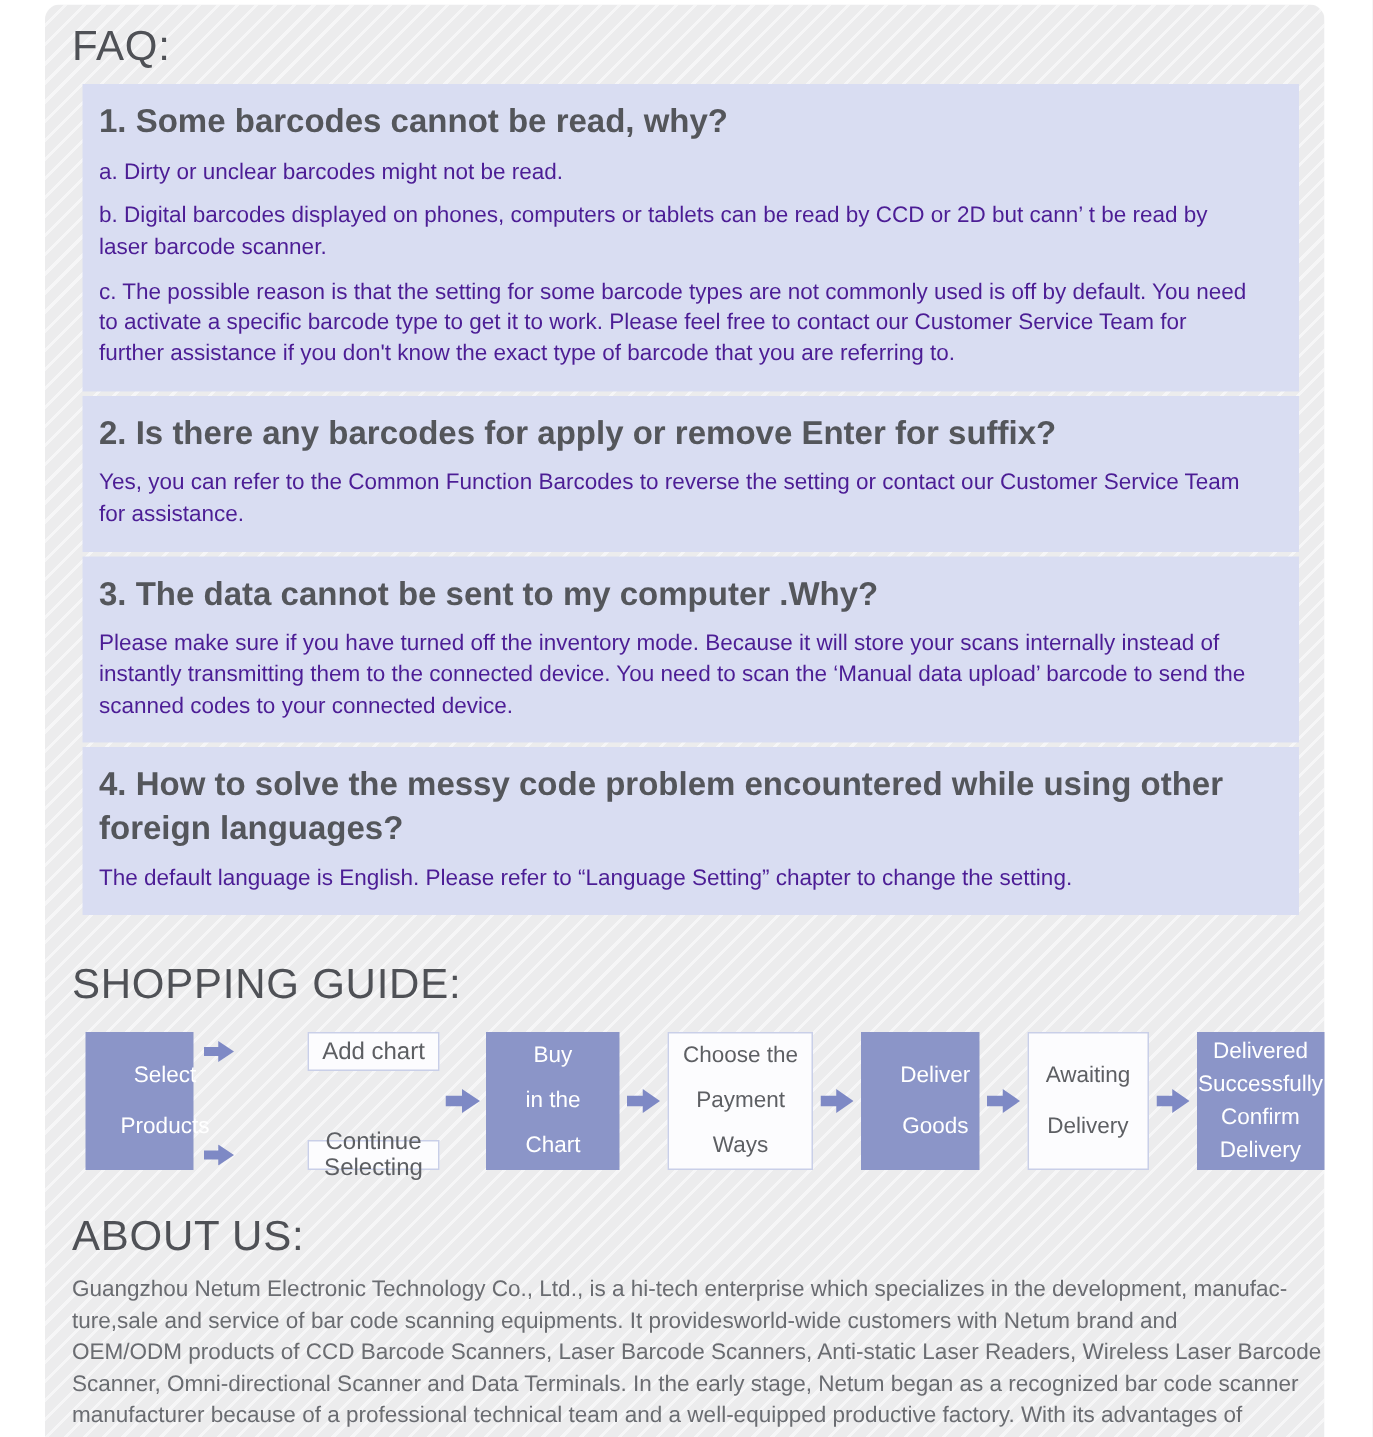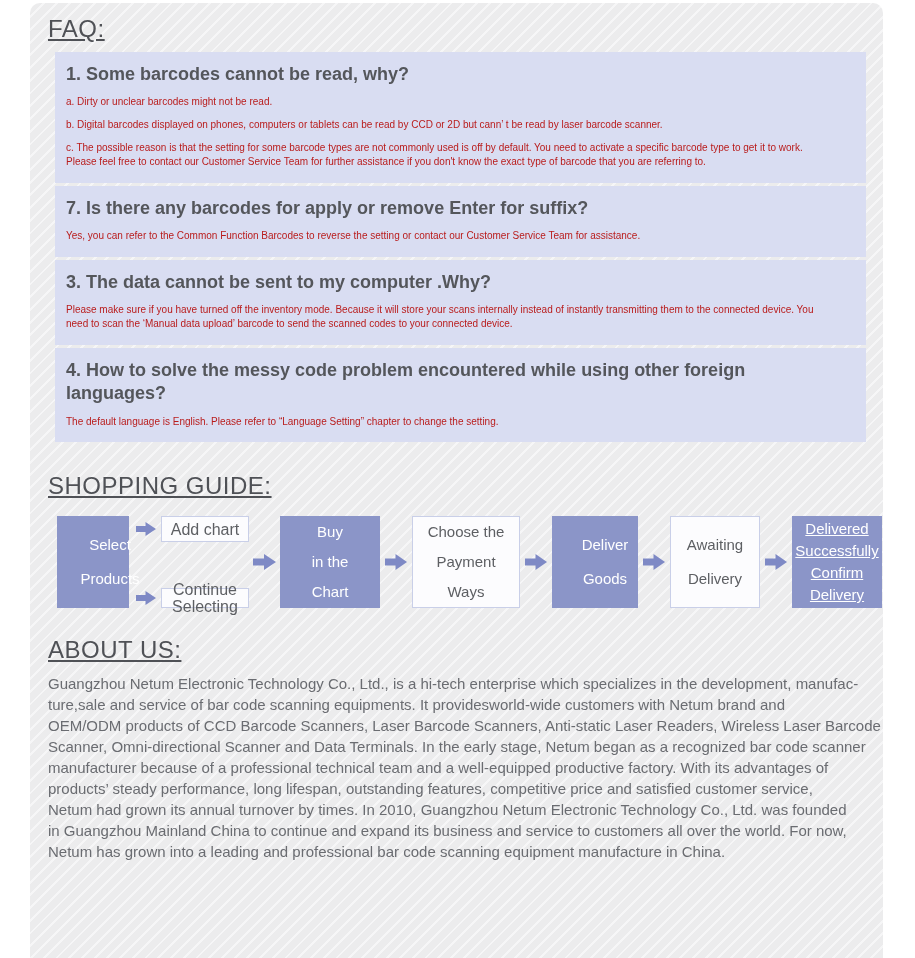--- a/index.html
+++ b/index.html
@@ -10,66 +10,66 @@
   .card{
     box-sizing:border-box;
     margin:3px 0 0 30px;
     width:853px;min-height:955px;
     background-color:#ececed;
     background-image:repeating-linear-gradient(135deg, rgba(255,255,255,.55) 0px, rgba(255,255,255,.55) 2px, rgba(255,255,255,0) 2px, rgba(255,255,255,0) 9px);
     border-radius:10px 10px 0 0;
     padding-top:12px;
   }
   .section-title{
-    font-size:24px;font-weight:400;color:#4f5156;
-    margin:0 0 9px 18px;letter-spacing:.5px;text-decoration:underline;
+    font-size:28px;font-weight:400;color:#4f5156;
+    margin:0 0 9px 18px;letter-spacing:.5px;
   }
   
   .faq-item{
     box-sizing:border-box;width:811px;margin:0 0 3px 25px;
     background:#d9ddf2;padding:11px 20px 14px 11px;
   }
   .faq-item .q{
-    font-size:18px;font-weight:700;color:#54565b;margin:0;line-height:1.3;
+    font-size:22px;font-weight:700;color:#54565b;margin:0;line-height:1.3;
   }
   .faq-item .a{
-    font-size:10px;color:#b91c1c;margin:9px 12px 0 0;line-height:1.38;
+    font-size:15px;color:#4c1d95;margin:9px 12px 0 0;line-height:1.38;
   }
   
   .guide-title{margin-top:30px;}
   .flow{
     display:flex;align-items:center;margin:16px 0 0 27px;
   }
   .fbox{
     box-sizing:border-box;height:92px;
     display:flex;flex-direction:column;justify-content:center;align-items:center;
     text-align:center;font-size:15px;
   }
   .filled{background:#8b95c8;color:#ffffff;}
   .outlined{background:#fcfcfe;border:1px solid #c9cfe8;color:#5d5f63;}
   .lh-wide{line-height:34px;}
   .lh-mid{line-height:30px;}
-  .lh-tight{line-height:22px;text-decoration:underline;}
+  .lh-tight{line-height:22px;}
   .w-select{width:72px;padding-left:34px;}
   .w-buy{width:100px;}
   .w-choose{width:108px;}
   .w-deliver{width:86px;padding-left:20px;}
   .w-await{width:90px;}
   .w-done{width:90px;padding:0 1px;}
   .branch{
     display:flex;flex-direction:column;justify-content:space-between;
     height:92px;margin-left:7px;
   }
   .branch-row{display:flex;align-items:center;}
   .branch-row .arrow{margin-right:5px;display:flex;}
   .sbox{
     box-sizing:border-box;width:88px;
     display:flex;flex-direction:column;justify-content:center;align-items:center;
     text-align:center;font-size:16px;line-height:17px;
-    background:#fcfcfe;border:1px solid #c9cfe8;color:#5d5f63;
+    background:#fcfcfe;border:1px solid #c9cfe8;color:#5d5f63;margin-left:44px;
   }
   .sbox.one{height:26px;}
   .sbox.two{height:20px;}
   .arrow{display:flex;align-items:center;}
   .arrow-main{margin:0 5px;}
   .arrow-big{margin:0 4px;}
   
   .about-title{margin-top:28px;}
   .about-text{
     margin:9px 0 0 18px;width:834px;
@@ -84,21 +84,21 @@
   <h2 class="section-title">FAQ:</h2>
 
   <section>
     <article class="faq-item">
       <h3 class="q">1. Some barcodes cannot be read, why?</h3>
       <p class="a">a. Dirty or unclear barcodes might not be read.</p>
       <p class="a">b. Digital barcodes displayed on phones, computers or tablets can be read by CCD or 2D but cann’ t  be read by laser barcode scanner.</p>
       <p class="a">c. The possible reason is that the setting for some barcode types are not commonly used is off by default. You need to activate a specific barcode type to get it to work. Please feel free to contact our Customer Service Team for further assistance if you don't know the exact type of barcode that you are referring to.</p>
     </article>
     <article class="faq-item">
-      <h3 class="q">7. Is there any barcodes for apply or remove Enter for suffix?</h3>
+      <h3 class="q">2. Is there any barcodes for apply or remove Enter for suffix?</h3>
       <p class="a">Yes, you can refer to the Common Function Barcodes to reverse the setting or contact our Customer Service Team for assistance.</p>
     </article>
     <article class="faq-item">
       <h3 class="q">3. The data cannot be sent to my computer .Why?</h3>
       <p class="a">Please make sure if you have turned off the inventory mode. Because it will store your scans internally instead of instantly transmitting them to the connected device. You need to scan the  ‘Manual data upload’  barcode to send the scanned codes to your connected device.</p>
     </article>
     <article class="faq-item">
       <h3 class="q">4. How to solve the messy code problem encountered while using other foreign languages?</h3>
       <p class="a">The default language is English. Please refer to  “Language Setting”  chapter to change the setting.</p>
     </article>

